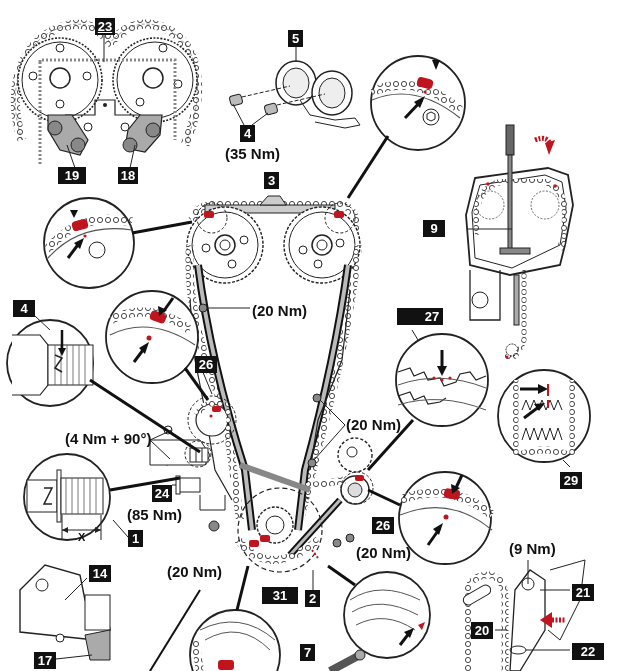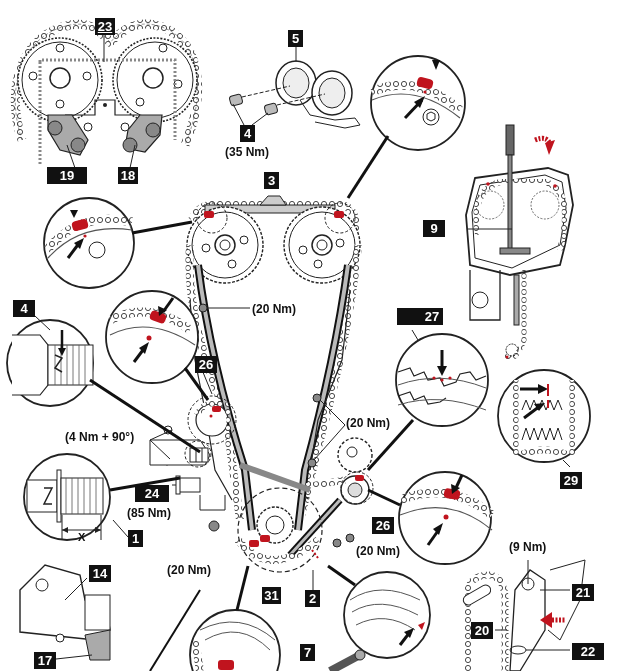--- a/index.html
+++ b/index.html
@@ -1,19 +1,19 @@
 <!DOCTYPE html>
 <html><head>
 <meta charset="utf-8">
 <style>
   html,body{margin:0;padding:0;background:#ffffff;}
   body{width:619px;height:671px;overflow:hidden;position:relative;font-family:"Liberation Sans",sans-serif;}
   #canvas{position:absolute;left:0;top:0;width:619px;height:671px;}
   .callout{position:absolute;background:#111111;color:#ffffff;font-weight:bold;font-size:13px;line-height:17px;height:17px;text-align:center;font-family:"Liberation Sans",sans-serif;}
-  .torque{position:absolute;color:#111111;font-weight:bold;font-size:12px;font-family:"Liberation Sans",sans-serif;white-space:nowrap;}
+  .torque{position:absolute;color:#111111;font-weight:bold;font-size:15px;font-family:"Liberation Sans",sans-serif;white-space:nowrap;}
   .dim{position:absolute;color:#111;font-size:11px;font-weight:bold;font-family:"Liberation Sans",sans-serif;}
 </style>
 </head>
 <body>
 
 <svg id="canvas" viewBox="0 0 619 671" xmlns="http://www.w3.org/2000/svg">
   <defs>
     <pattern id="chainPat" width="8" height="8" patternUnits="userSpaceOnUse">
       <circle cx="4" cy="4" r="2.6" fill="#fff" stroke="#333" stroke-width="0.9"></circle>
     </pattern>
@@ -348,35 +348,35 @@
     <polygon points="540,620 552,612 552,628" fill="#c0141e"></polygon>
     <line x1="552" y1="620" x2="565" y2="620" stroke="#c0141e" stroke-width="5" stroke-dasharray="2,1.5"></line>
     <ellipse cx="518" cy="650" rx="8" ry="4" fill="none" stroke="#222"></ellipse>
     <line x1="540" y1="590" x2="570" y2="590" stroke="#222"></line>
     <line x1="507" y1="630" x2="495" y2="630" stroke="#222"></line>
     <line x1="526" y1="650" x2="570" y2="650" stroke="#222"></line>
   </g>
 </svg>
 
 <div class="callout" style="left:95px;top:18px;width:20px;text-decoration:underline;">23</div>
-<div class="callout" style="left:47px;top:167px;width:40px;">19</div>
+<div class="callout" style="left:58px;top:167px;width:28px;">19</div>
 <div class="callout" style="left:118px;top:167px;width:20px;">18</div>
 <div class="callout" style="left:288px;top:30px;width:15px;">5</div>
 <div class="callout" style="left:240px;top:125px;width:15px;">4</div>
 <div class="callout" style="left:264px;top:172px;width:15px;">3</div>
 <div class="callout" style="left:423px;top:220px;width:22px;">9</div>
 <div class="callout" style="left:13px;top:300px;width:22px;">4</div>
 <div class="callout" style="left:195px;top:356px;width:22px;">26</div>
 <div class="callout" style="left:397px;top:308px;width:22px;padding-left:24px;">27</div>
 <div class="callout" style="left:560px;top:472px;width:22px;">29</div>
-<div class="callout" style="left:135px;top:485px;width:34px;">24</div>
+<div class="callout" style="left:152px;top:485px;width:20px;">24</div>
 <div class="callout" style="left:128px;top:530px;width:15px;">1</div>
 <div class="callout" style="left:372px;top:517px;width:22px;">26</div>
 <div class="callout" style="left:89px;top:565px;width:22px;">14</div>
-<div class="callout" style="left:262px;top:587px;width:19px;">31</div>
+<div class="callout" style="left:262px;top:587px;width:36px;">31</div>
 <div class="callout" style="left:305px;top:590px;width:15px;">2</div>
 <div class="callout" style="left:300px;top:644px;width:15px;">7</div>
 <div class="callout" style="left:34px;top:652px;width:22px;">17</div>
 <div class="callout" style="left:572px;top:584px;width:22px;">21</div>
 <div class="callout" style="left:471px;top:622px;width:22px;">20</div>
 <div class="callout" style="left:572px;top:643px;width:32px;">22</div>
 
 <div class="torque" style="left:225px;top:145px;">(35 Nm)</div>
 <div class="torque" style="left:252px;top:302px;">(20 Nm)</div>
 <div class="torque" style="left:65px;top:430px;">(4 Nm + 90°)</div>

